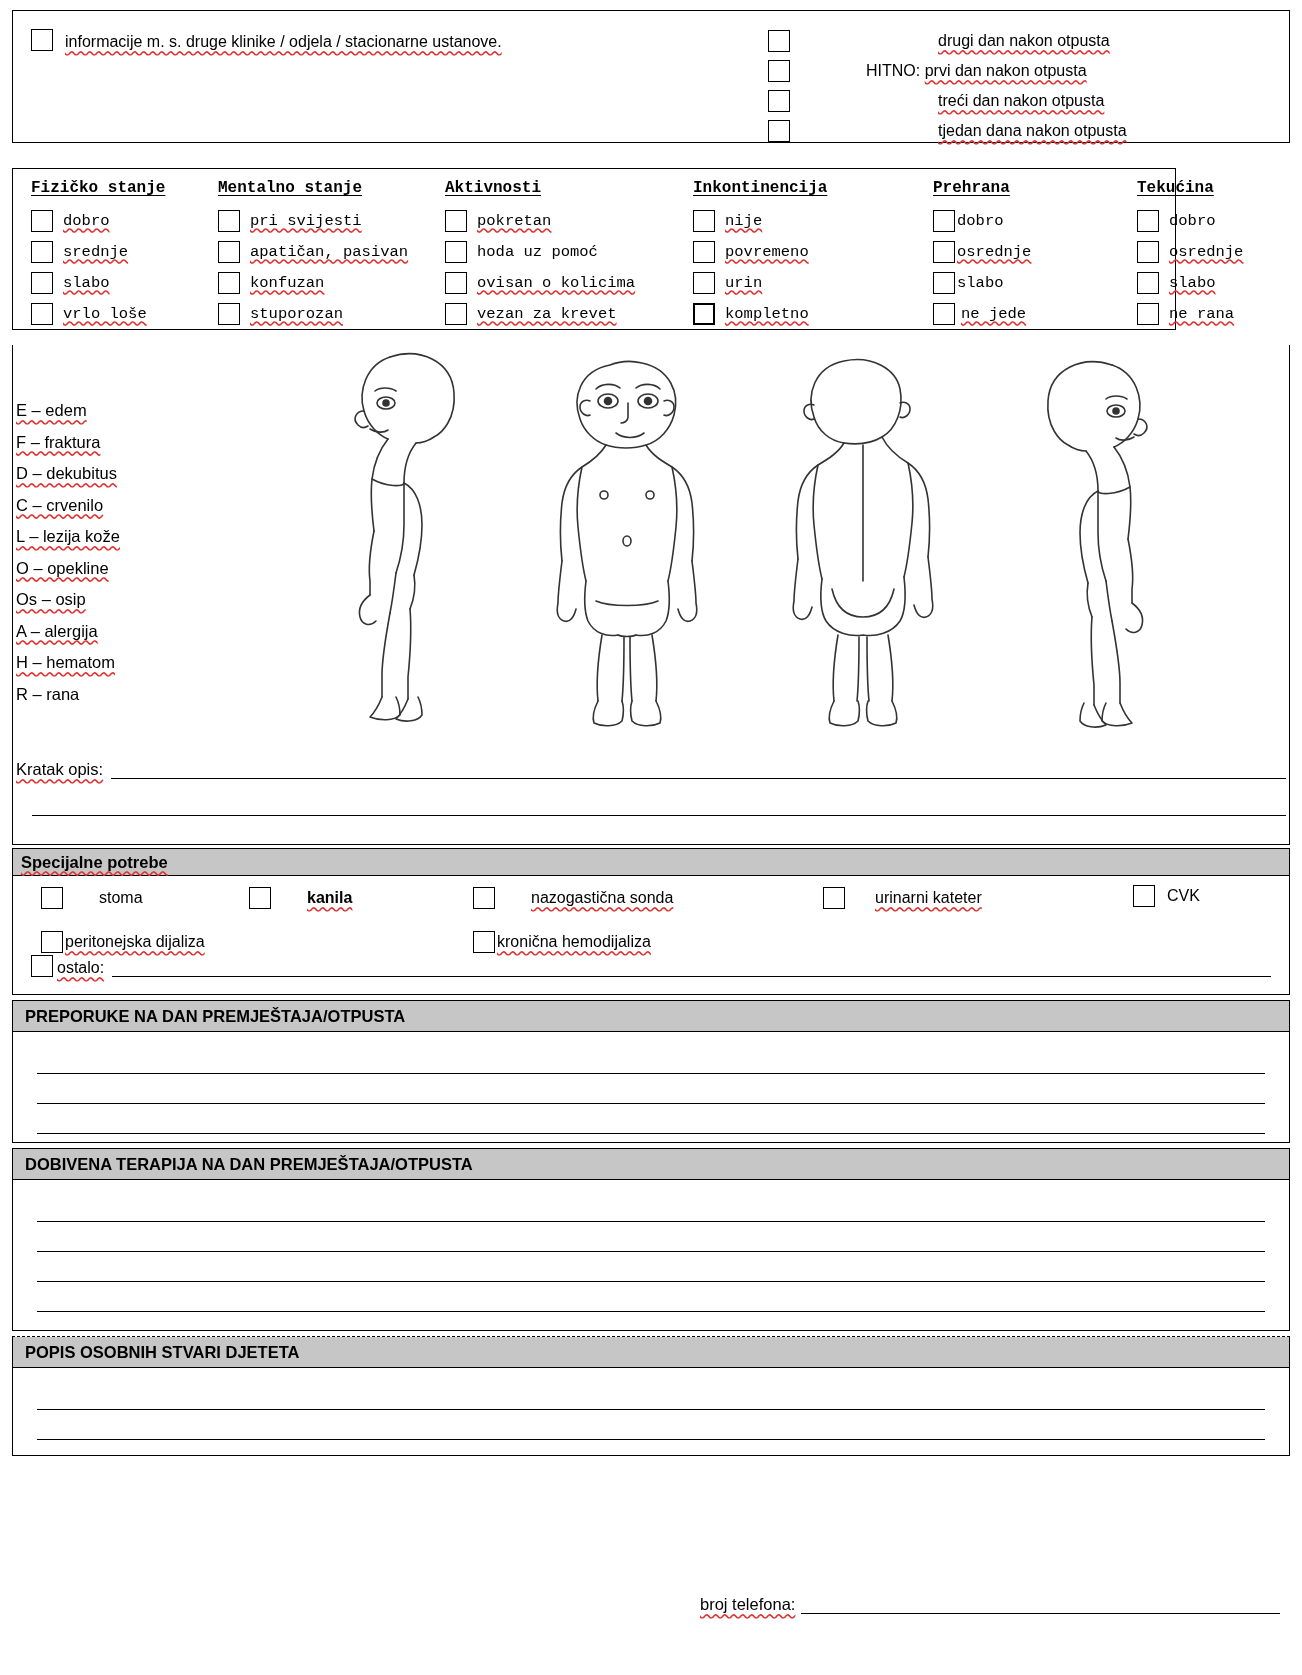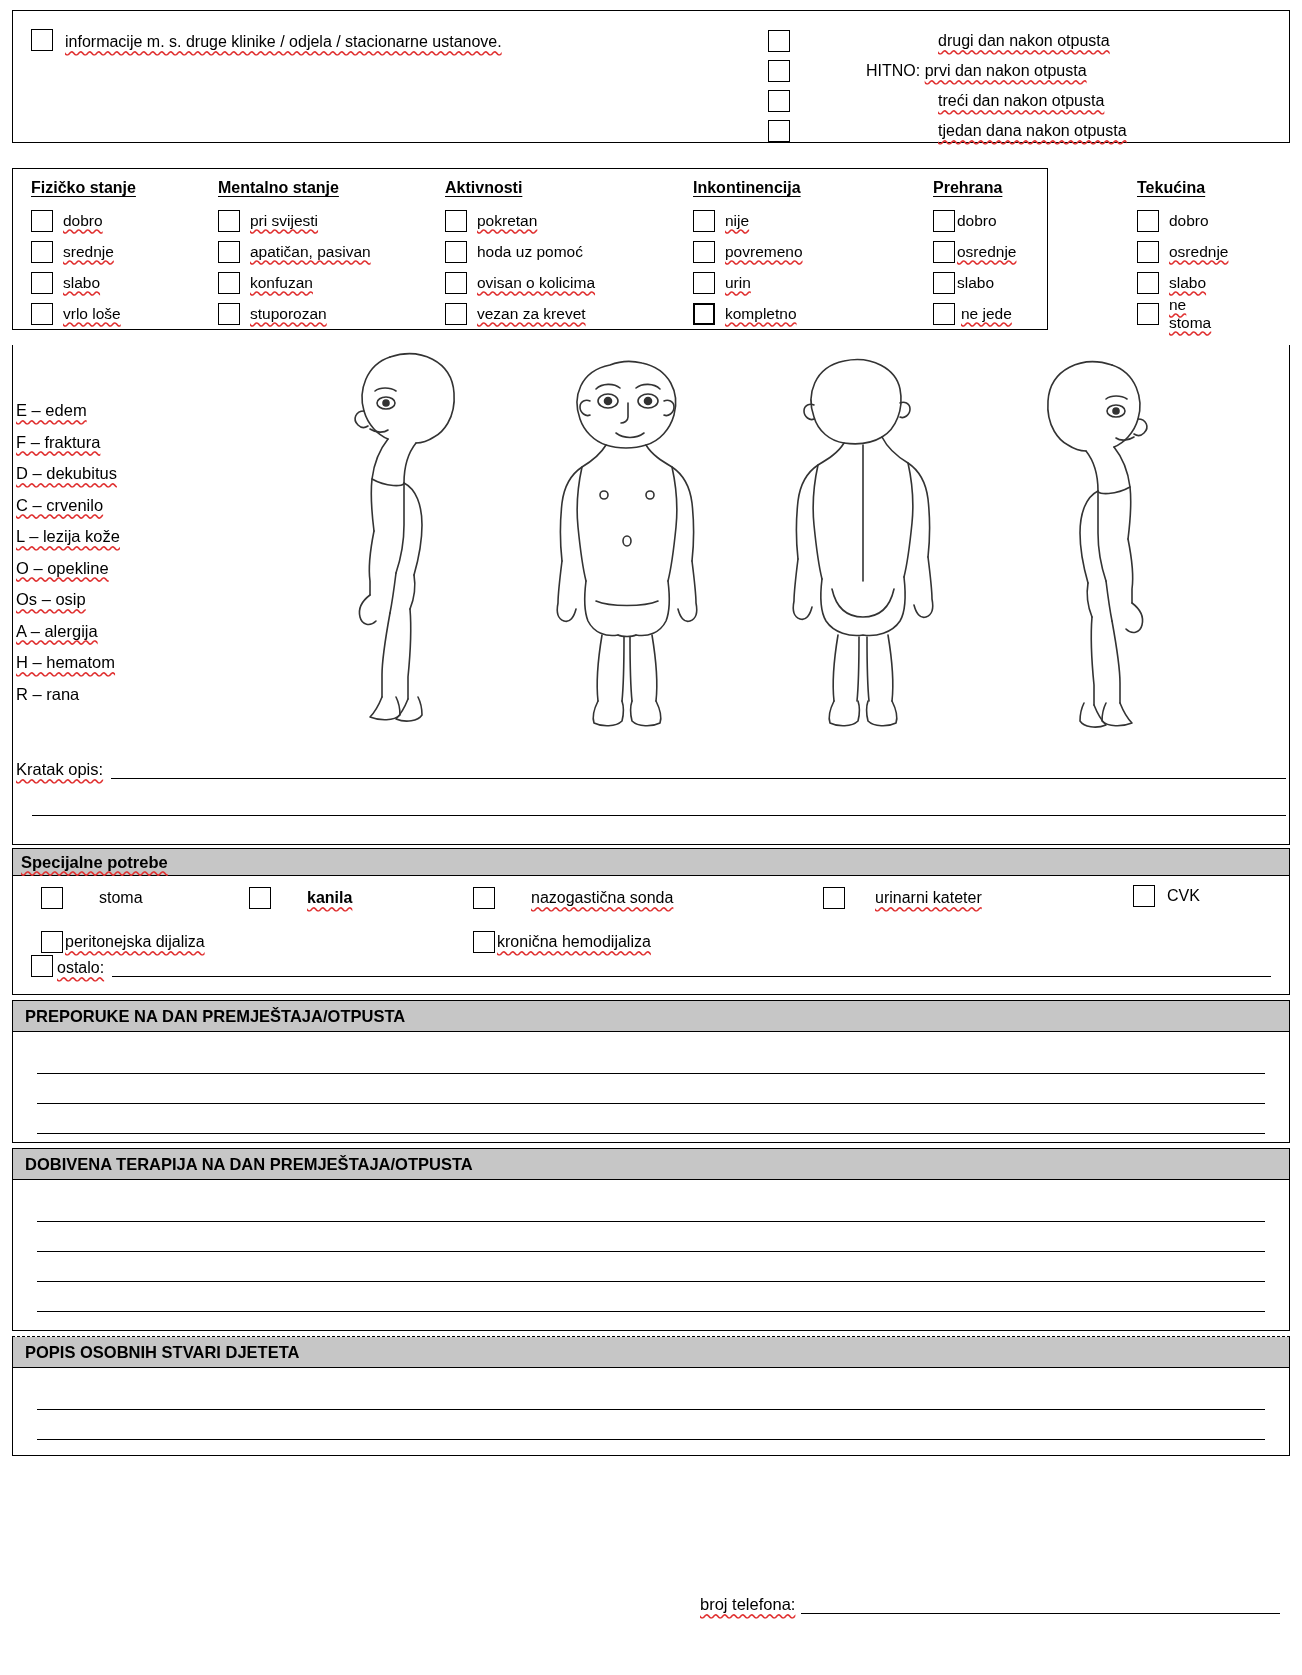--- a/index.html
+++ b/index.html
@@ -12,21 +12,21 @@
   
   #top-box{left:12px;top:10px;width:1278px;height:133px;}
   #top-left-row{position:absolute;left:18px;top:18px;display:flex;align-items:flex-end;gap:12px;}
   #top-left-row .lbl{font-size:16px;}
   #hitno-col{position:absolute;left:755px;top:16px;}
   .hitno-row{display:flex;align-items:center;height:28px;margin-bottom:2px;}
   .hitno-row .cb{margin-right:0;}
   .hitno-row .txt{font-size:16px;margin-left:76px;white-space:nowrap;}
   .hitno-row.first .txt{margin-left:76px;}
   
-  #assess-box{left:12px;top:168px;width:1036px;height:162px;}
+  #assess-box{left:12px;top:168px;width:1164px;height:162px;font-family:Liberation Mono, monospace;}
   .col{position:absolute;top:10px;}
   .col h4{margin:0 0 8px 0;font-size:16px;font-weight:bold;text-decoration:underline;}
   .opt{display:flex;align-items:center;height:31px;}
   .opt .cb{margin-right:10px;flex:0 0 auto;}
   .opt span{font-size:15.5px;}
   
   #legend{position:absolute;left:16px;top:395px;width:280px;}
   #legend div{font-size:16.5px;line-height:31.5px;white-space:nowrap;}
   
   #figs{position:absolute;left:300px;top:345px;width:990px;height:400px;}
@@ -193,21 +193,21 @@
       <div class="opt">
           <span class="cb"></span>
           <span class="wiggle">osrednje</span>
         </div>
       <div class="opt">
           <span class="cb"></span>
           <span class="wiggle">slabo</span>
         </div>
       <div class="opt">
           <span class="cb"></span>
-          <span class="wiggle">ne stoma</span>
+          <span class="wiggle">ne rana</span>
         </div>
     </div>
   </div>
 
   <div class="box" style="left:12px;top:345px;width:1278px;height:500px;border-top:none;">
   </div>
 
   <div id="legend">
     <div class="wiggle">E – edem</div>
     <div class="wiggle">F – fraktura</div>

